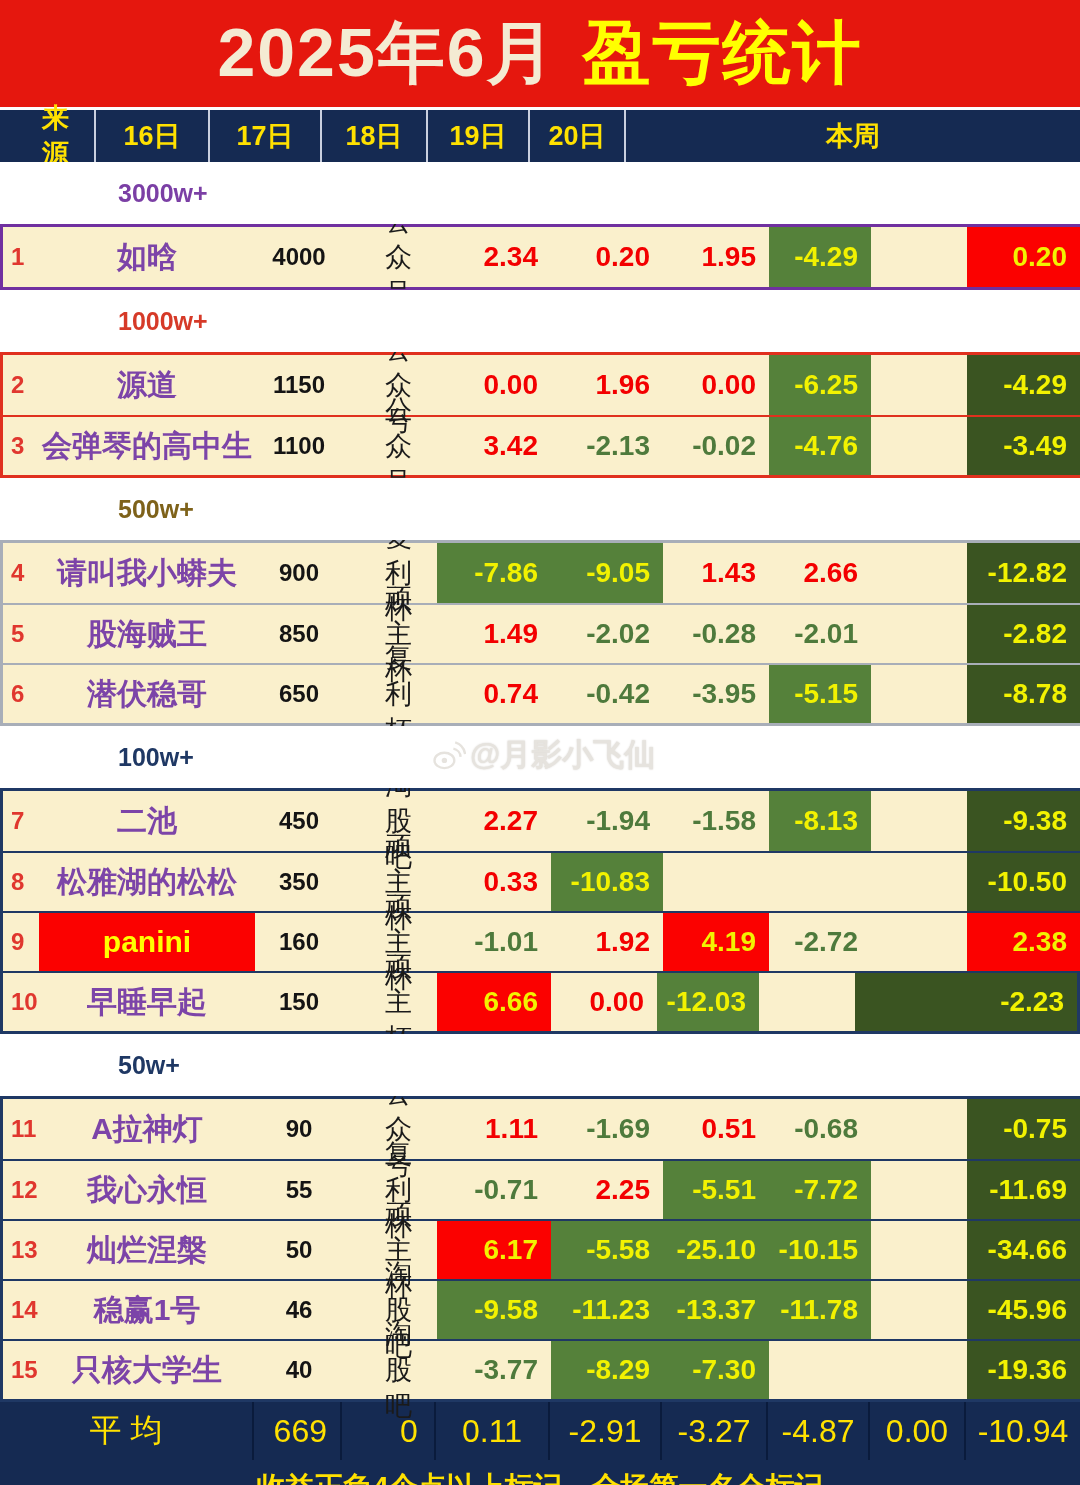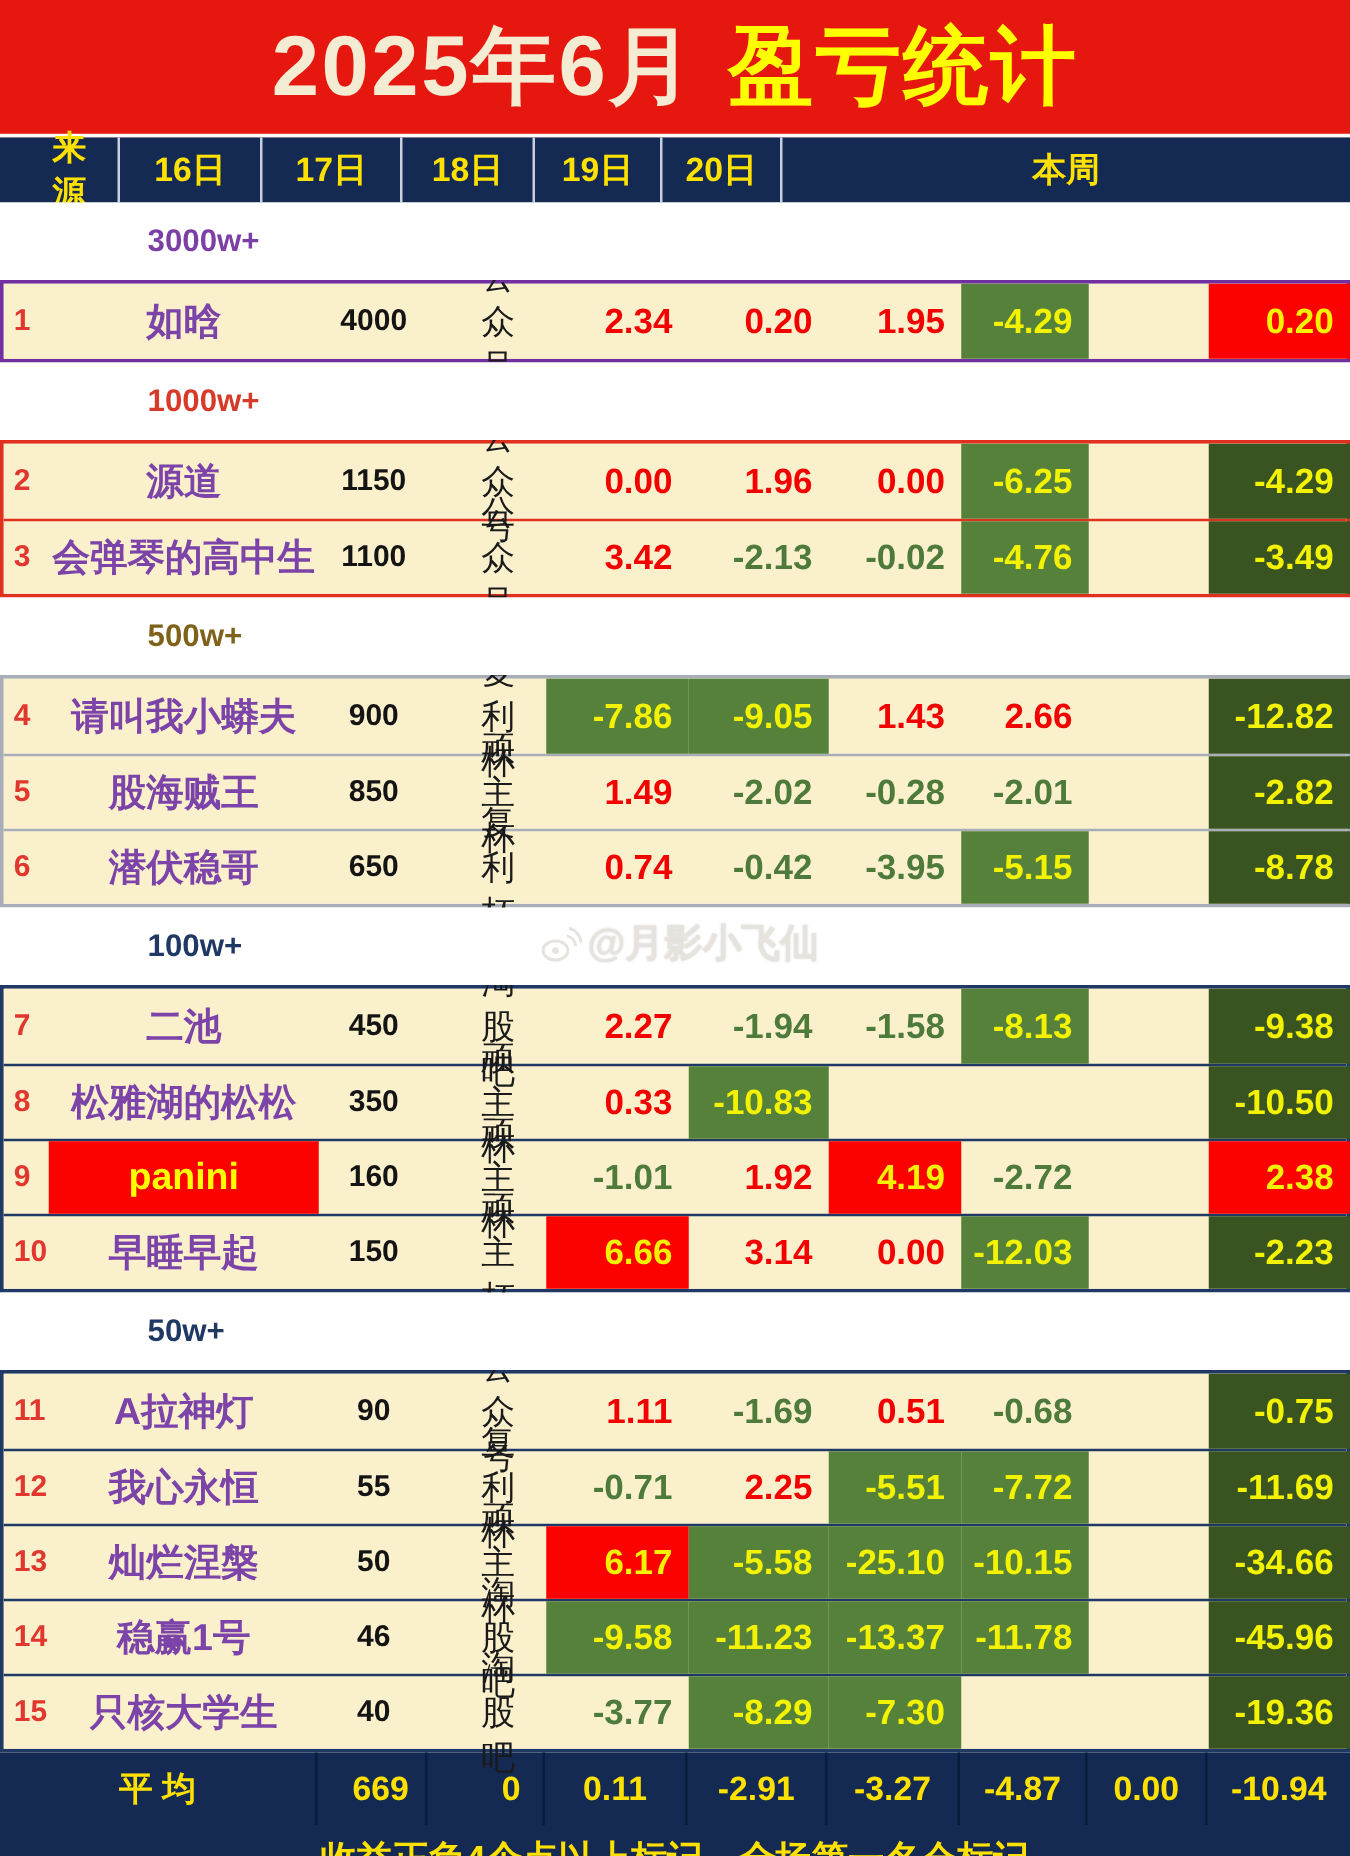--- a/index.html
+++ b/index.html
@@ -42,21 +42,21 @@
   .num{justify-content:flex-end;padding-right:13px;font-size:28px;font-weight:bold;}
   .v-pos{color:var(--gain-text,#F30000);}
   .v-neg{color:var(--loss-text,#4E7A3C);}
   .v-gbg{background:var(--loss-cell,#55813A);color:var(--cell-yellow,#F2F201);}
   .v-dark{background:var(--week-cell,#3A5421);color:var(--cell-yellow,#F2F201);}
   .v-rbg{background:var(--mark-bg,#FB0100);color:var(--cell-yellow,#F2F201);}
 
   
   .avg-row{height:58px;background:var(--header-bg,#152A52);display:flex;}
   .acell{display:flex;align-items:center;justify-content:center;color:var(--header-text,#FFE100);
-         font-size:27px;font-weight:bold;flex-shrink:0;}
+         font-size:32px;font-weight:normal;flex-shrink:0;}
   .acell + .acell{border-left:2px solid #0A1B3C;}
   .acell.right{justify-content:flex-end;padding-right:13px;}
   .acell.lastflex{flex:1 1 auto;min-width:0;}
 
   
   .footer{height:55px;background:var(--header-bg,#152A52);display:flex;align-items:center;justify-content:center;
           color:var(--header-text,#FFE100);font-size:29px;font-weight:bold;}
 </style>
 </head>
 <body>
@@ -213,21 +213,20 @@
           <div class="cell num w-d19 v-neg">-2.72</div>
           <div class="cell num w-d20 v-blank"></div>
           <div class="cell num w-week v-rbg">2.38</div>
         </div>
         <div class="row" style="border-top: 2px solid rgb(31, 56, 100);">
           <div class="cell rank w-rank">10</div>
           <div class="cell name w-name">早睡早起</div>
           <div class="cell amt w-amt">150</div>
           <div class="cell src w-src">顽主杯</div>
           <div class="cell num w-d16 v-rbg">6.66</div>
-          <div class="cell num w-d17 v-pos">3.14</div>
           <div class="cell num w-d18 v-pos">0.00</div>
           <div class="cell num w-d19 v-gbg">-12.03</div>
           <div class="cell num w-d20 v-blank"></div>
           <div class="cell num w-week v-dark">-2.23</div>
         </div>
       </div>
       <div class="band">
         <div class="g-label" style="color: rgb(31, 56, 100);">50w+</div>
       </div>
       <div class="block" style="border-color: rgb(31, 56, 100);">

